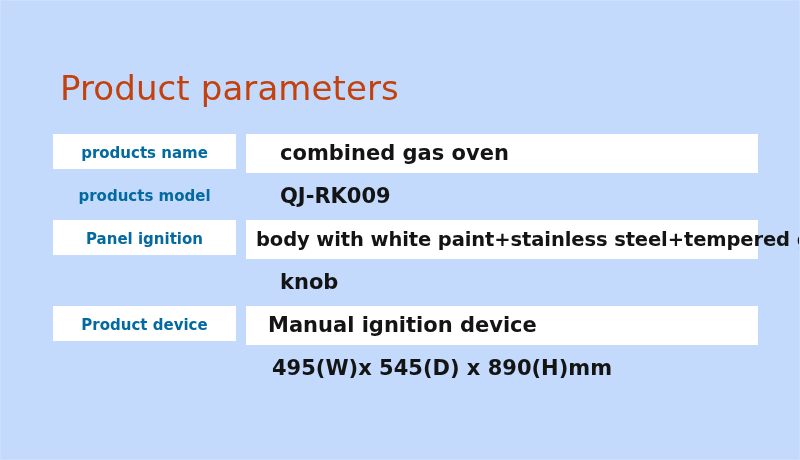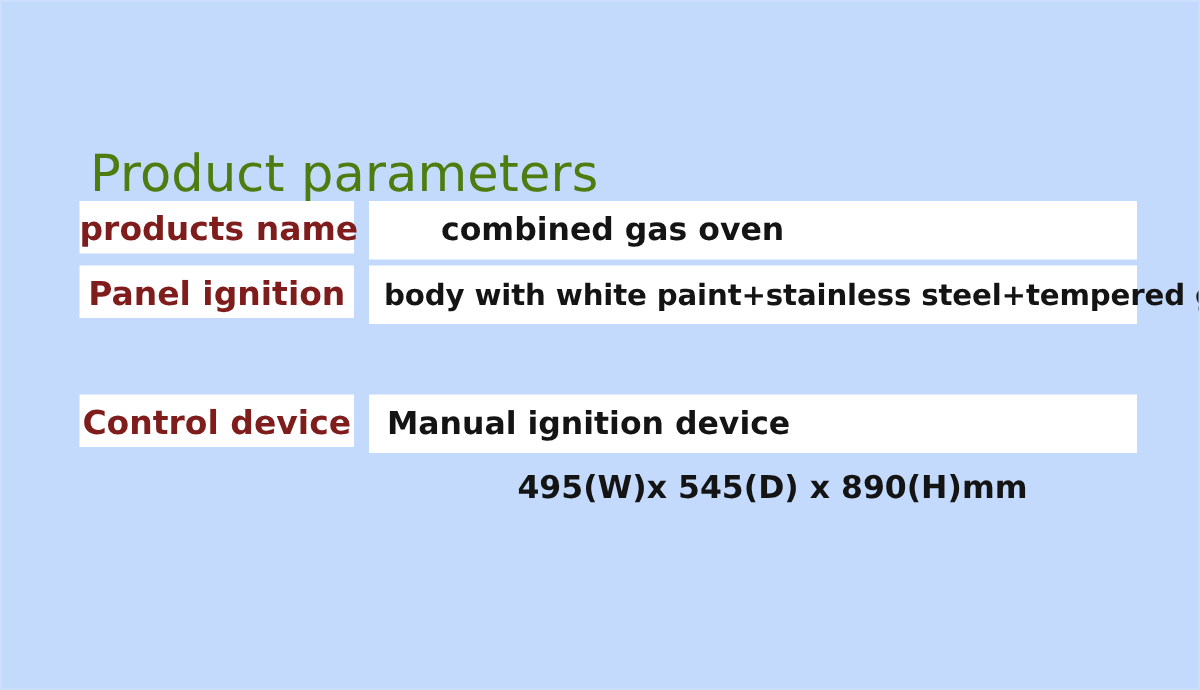--- a/index.html
+++ b/index.html
@@ -28,24 +28,23 @@
     border: 1px solid #ccdffd;
     pointer-events: none;
   }
 
   #spec-title {
     position: absolute;
     left: 60px;
     top: 68px;
     font-size: 34px;
     font-weight: 400;
-    color: #4d7c0f;
+    color: #c2410c;
     letter-spacing: 0.1px;
     white-space: nowrap;
-    margin-top: 28px;
   }
 
   #spec-table {
     position: absolute;
     left: 53px;
     top: 132px;
     width: 705px;
   }
 
   .spec-row {
@@ -53,23 +52,23 @@
     height: 43px;
   }
 
   .spec-label {
     position: absolute;
     left: 0;
     top: 2px;
     width: 183px;
     height: 35px;
     line-height: 39px;
-    font-size: 22px;
+    font-size: 15px;
     font-weight: bold;
-    color: #7f1d1d;
+    color: #0369a1;
     text-align: center;
     white-space: nowrap;
     box-sizing: border-box;
   }
 
   .spec-value {
     position: absolute;
     left: 193px;
     top: 2px;
     width: 512px;
@@ -89,49 +88,54 @@
     background: #ffffff;
   }
 
   
   .spec-row.tight .spec-value {
     font-size: 19.5px;
     padding-left: 10px;
     letter-spacing: -0.1px;
   }
 
-  .spec-row.indent-sm .spec-value { padding-left: 26px; text-align: center; }
-  .spec-row.indent-md .spec-value { padding-left: 48px; }
-  .spec-row.indent-lg .spec-value { padding-left: 12px; }
+  .spec-row.indent-sm .spec-value { padding-left: 26px; }
+  .spec-row.indent-md .spec-value { padding-left: 34px; }
+  .spec-row.indent-lg .spec-value { padding-left: 22px; }
 </style>
 </head>
 <body>
 
 <div id="page">
 
   <div id="spec-title">Product parameters</div>
 
   <div id="spec-table">
 
     <div class="spec-row banded indent-md">
       <div class="spec-label">products name</div>
       <div class="spec-value">combined gas oven</div>
     </div>
 
+    <div class="spec-row indent-md">
+      <div class="spec-label">products model</div>
+      <div class="spec-value">QJ-RK009</div>
+    </div>
 
     <div class="spec-row banded tight">
       <div class="spec-label">Panel ignition</div>
       <div class="spec-value">body with white paint+stainless steel+tempered glass</div>
     </div>
 
     <div class="spec-row indent-md">
+      <div class="spec-value">knob</div>
     </div>
 
     <div class="spec-row banded indent-lg">
-      <div class="spec-label">Control device</div>
+      <div class="spec-label">Product device</div>
       <div class="spec-value">Manual ignition device</div>
     </div>
 
     <div class="spec-row indent-sm">
       <div class="spec-value">495(W)x 545(D) x 890(H)mm</div>
     </div>
 
   </div>
 </div>
 

